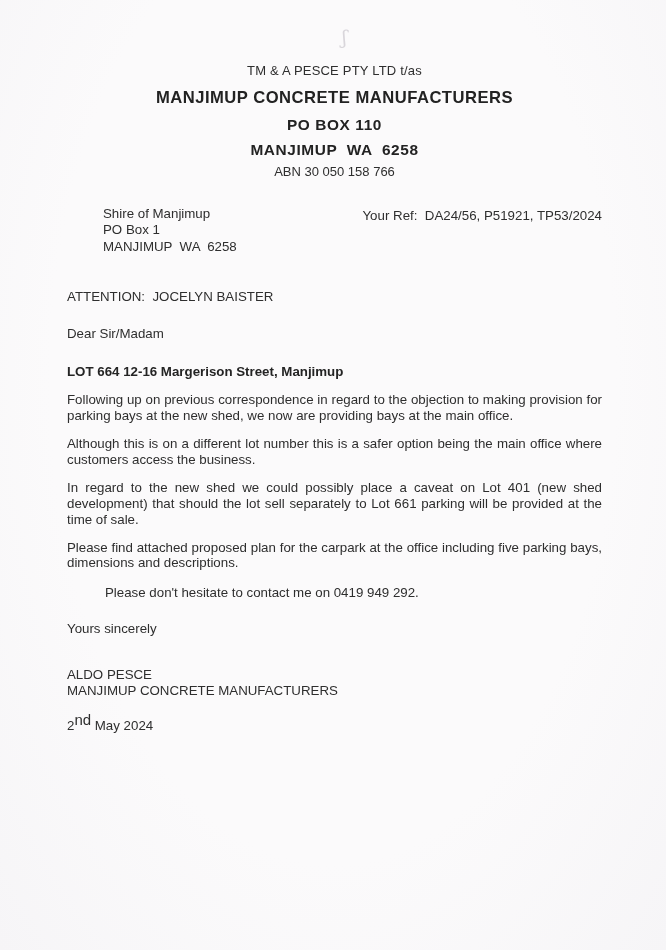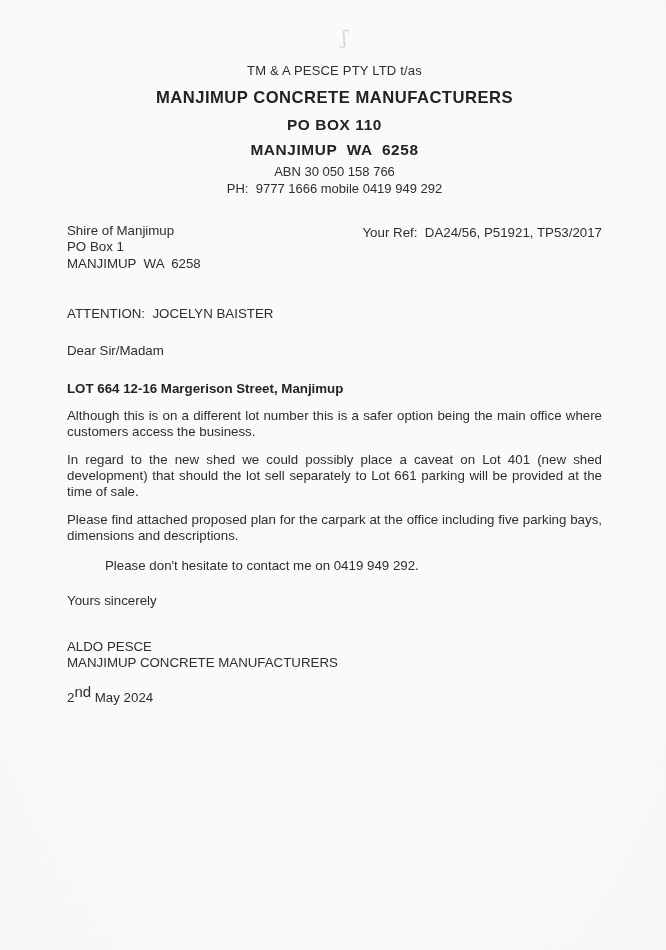--- a/index.html
+++ b/index.html
@@ -37,21 +37,21 @@
   .h-ph   { margin-top: 2px;  font-size: 13px; white-space: pre-wrap; }
   .h-email{ margin-top: 2px;  font-size: 13px; white-space: pre-wrap; }
   .h-email a, .email-link {
     color: #2850c8;
     text-decoration: underline;
     cursor: pointer;
   }
 
   
   .addr-row { display: flex; justify-content: space-between; margin-top: 27px; }
-  .recipient div { line-height: 16.4px; white-space: pre-wrap; }
+  .recipient div { line-height: 16.4px; white-space: pre-wrap; margin-left: 36px; }
   .your-ref { white-space: pre-wrap; padding-top: 2px; }
 
   
   .attention { margin-top: 34px; white-space: pre-wrap; }
   .salutation { margin-top: 22px; }
   .subject { margin-top: 23px; font-weight: bold; color: #242424; }
   p.body-par {
     margin-top: 12px;
     line-height: 15.9px;
     text-align: justify;
@@ -72,38 +72,38 @@
   <span class="scan-mark">ʃ</span>
 
   <div class="content">
 
     <div class="letterhead">
       <div class="h-tas">TM &amp; A PESCE PTY LTD t/as</div>
       <div class="h-name">MANJIMUP CONCRETE MANUFACTURERS</div>
       <div class="h-po">PO BOX 110</div>
       <div class="h-city">MANJIMUP  WA  6258</div>
       <div class="h-abn">ABN 30 050 158 766</div>
-      <div class="h-ph">PH:  9777 1666 mobile 0419 949 292</div>
     </div>
 
     <div class="addr-row">
       <div class="recipient">
         <div>Shire of Manjimup</div>
         <div>PO Box 1</div>
         <div>MANJIMUP  WA  6258</div>
       </div>
-      <div class="your-ref"><span>Your Ref:  </span><span>DA24/56, P51921, TP53/2017</span></div>
+      <div class="your-ref"><span>Your Ref:  </span><span>DA24/56, P51921, TP53/2024</span></div>
     </div>
 
     <div class="attention">ATTENTION:  JOCELYN BAISTER</div>
 
     <div class="salutation">Dear Sir/Madam</div>
 
     <div class="subject">LOT 664 12-16 Margerison Street, Manjimup</div>
 
+    <p class="body-par first-par">Following up on previous correspondence in regard to the objection to making provision for parking bays at the new shed, we now are providing bays at the main office.</p>
     <p class="body-par">Although this is on a different lot number this is a safer option being the main office where customers access the business.</p>
     <p class="body-par">In regard to the new shed we could possibly place a caveat on Lot 401 (new shed development)  that should the lot sell separately to Lot 661 parking will be provided at the time of sale.</p>
     <p class="body-par">Please find attached proposed plan for the carpark at the office including five parking bays, dimensions and descriptions.</p>
 
     <div class="contact-line">Please don't hesitate to contact me on 0419 949 292.</div>
 
     <div class="closing">Yours sincerely</div>
 
     <div class="sig-block">
       <div>ALDO PESCE</div>

